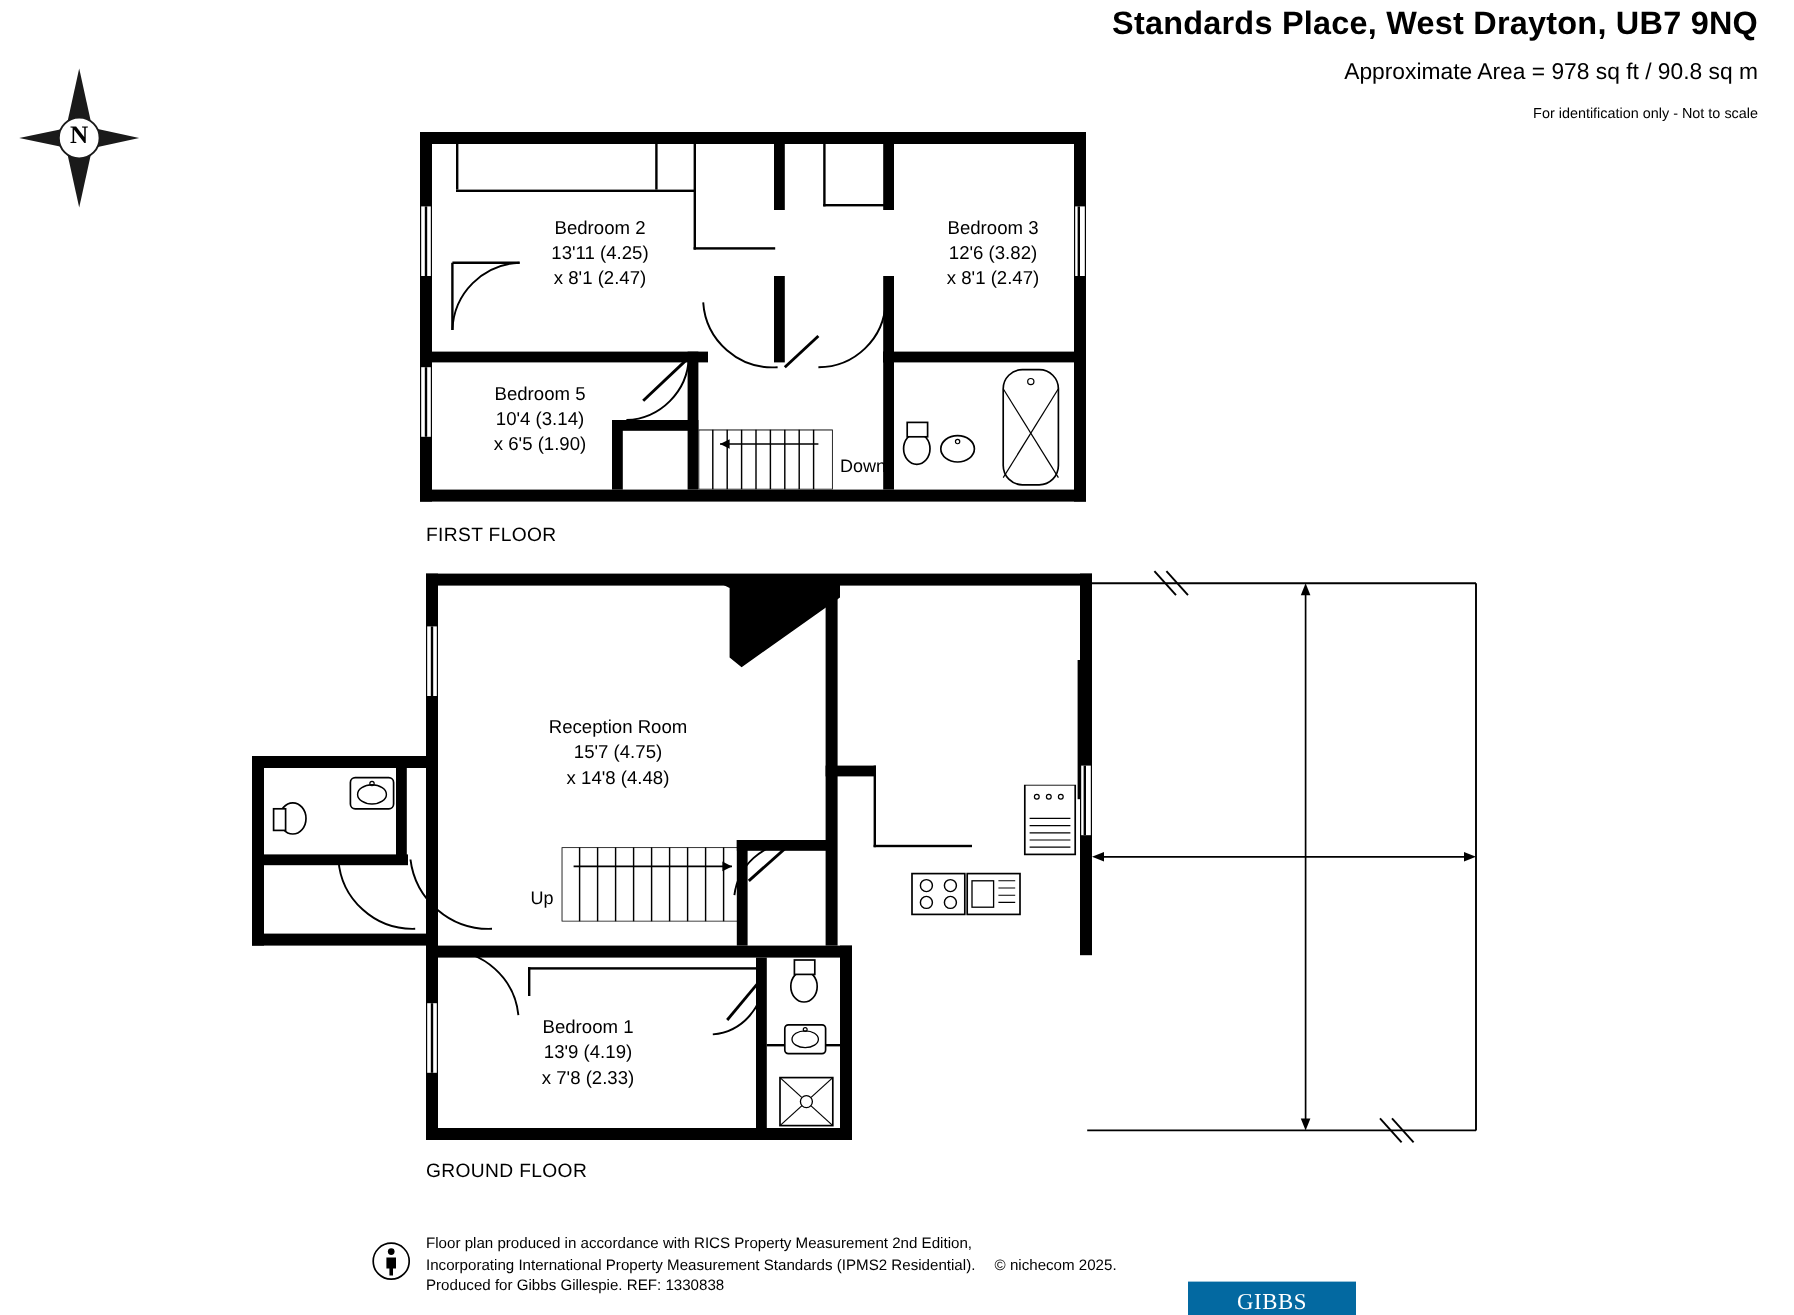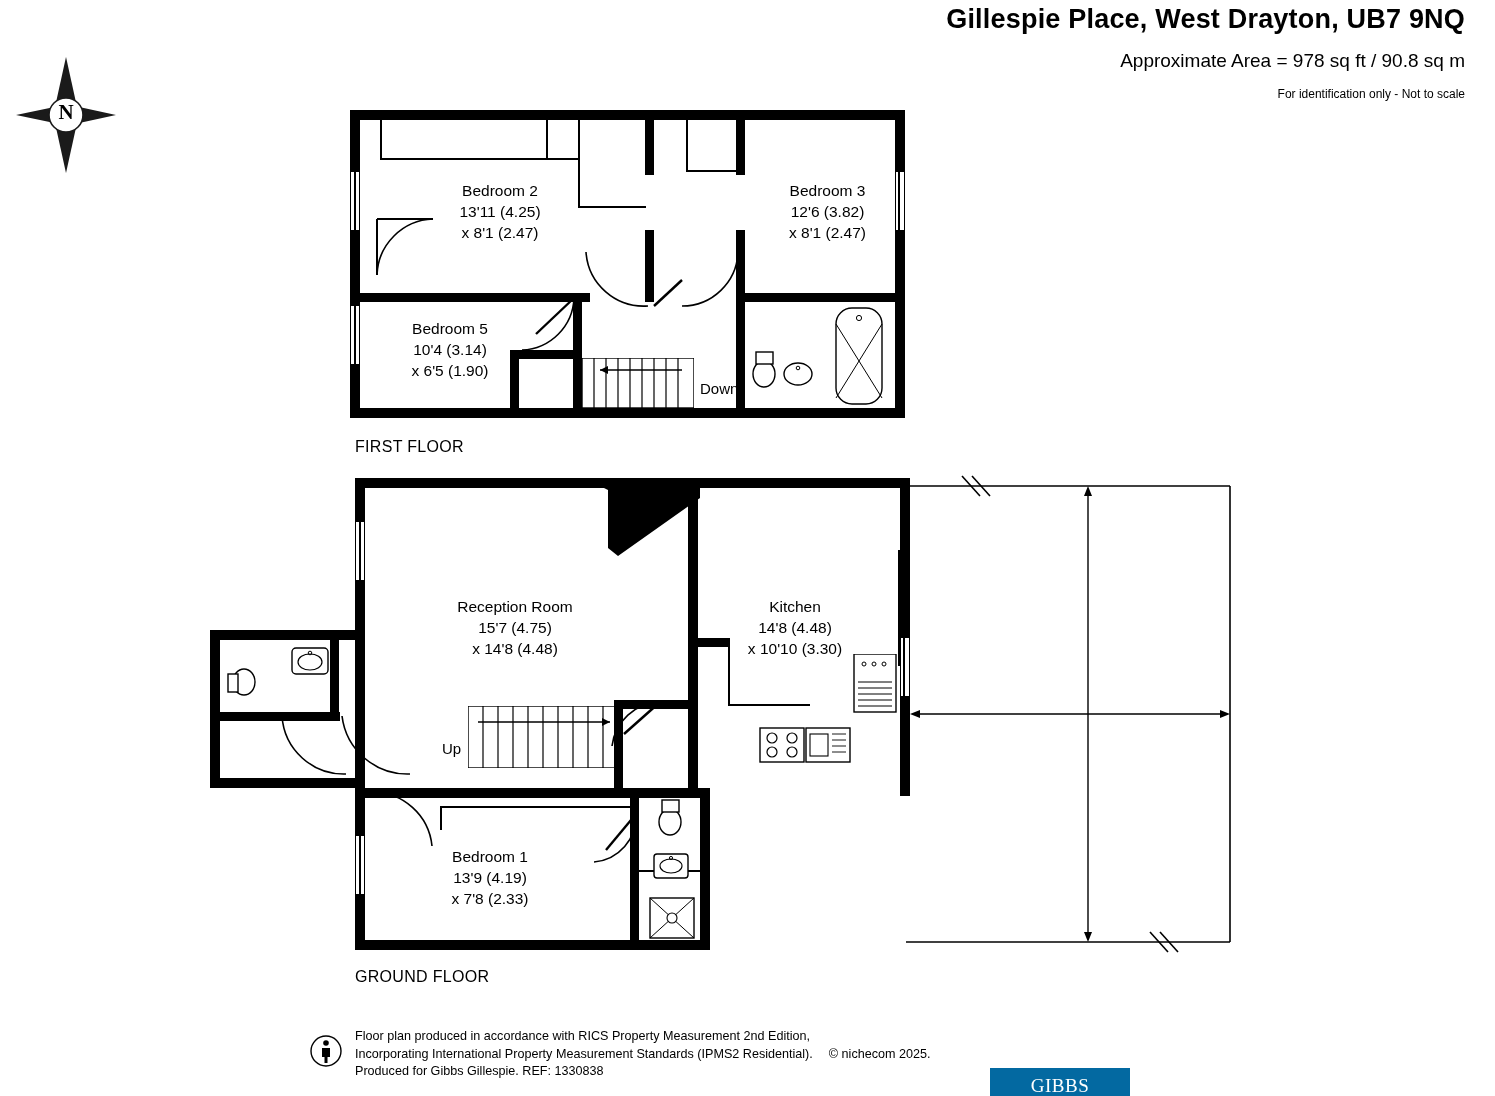--- a/index.html
+++ b/index.html
@@ -88,21 +88,21 @@
     text-align: center;
     font-family: "Liberation Serif", serif;
     margin-top: 48px;
   }
   #logo-line1 { font-size: 19px; letter-spacing: 0.5px; margin-top: 7px; }
   #logo-line2 { font-size: 19px; letter-spacing: 0.5px; margin-top: 2px; }
 </style>
 </head>
 <body>
 
-<div class="abs" id="header-title">Gillespie Place, West Drayton, UB7 9NQ</div>
+<div class="abs" id="header-title">Standards Place, West Drayton, UB7 9NQ</div>
 <div class="abs" id="header-area">Approximate Area = 978 sq ft / 90.8 sq m</div>
 <div class="abs" id="header-note">For identification only - Not to scale</div>
 
 <div class="abs" id="compass">
   <svg width="104" height="120" viewBox="0 0 104 120">
     <polygon points="52,2 63,52 52,62 41,52" fill="#1a1a1a"></polygon>
     <polygon points="52,118 63,68 52,58 41,68" fill="#1a1a1a"></polygon>
     <polygon points="2,60 50,50 60,60 50,70" fill="#1a1a1a"></polygon>
     <polygon points="102,60 56,50 46,60 56,70" fill="#1a1a1a"></polygon>
     <circle cx="52" cy="60" r="17" fill="#ffffff" stroke="#1a1a1a" stroke-width="1.6"></circle>
@@ -377,25 +377,20 @@
       <line x1="52" y1="102" x2="8" y2="142" stroke="#000" stroke-width="1"></line>
       <circle cx="30" cy="122" r="5" fill="#fff" stroke="#000" stroke-width="1.1"></circle>
     </svg>
   </div>
 
   <div class="label" style="left:190px; top:118px; width:230px;">
     <span>Reception Room</span><br>
     <span>15'7 (4.75)</span><br>
     <span>x 14'8 (4.48)</span>
   </div>
-  <div class="label" style="left:500px; top:118px; width:170px;">
-    <span>Kitchen</span><br>
-    <span>14'8 (4.48)</span><br>
-    <span>x 10'10 (3.30)</span>
-  </div>
   <div class="label" style="left:180px; top:368px; width:200px;">
     <span>Bedroom 1</span><br>
     <span>13'9 (4.19)</span><br>
     <span>x 7'8 (2.33)</span>
   </div>
   <div class="small-label" style="left:232px; top:262px;">Up</div>
 </div>
 
 <div class="floor-label" style="left:355px; top:968px;">GROUND FLOOR</div>
 

